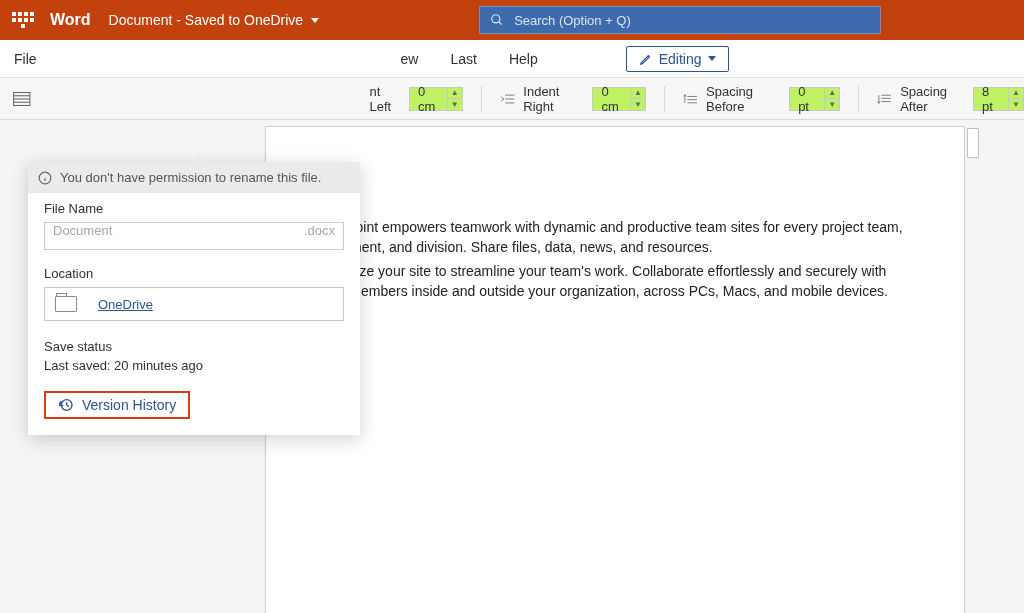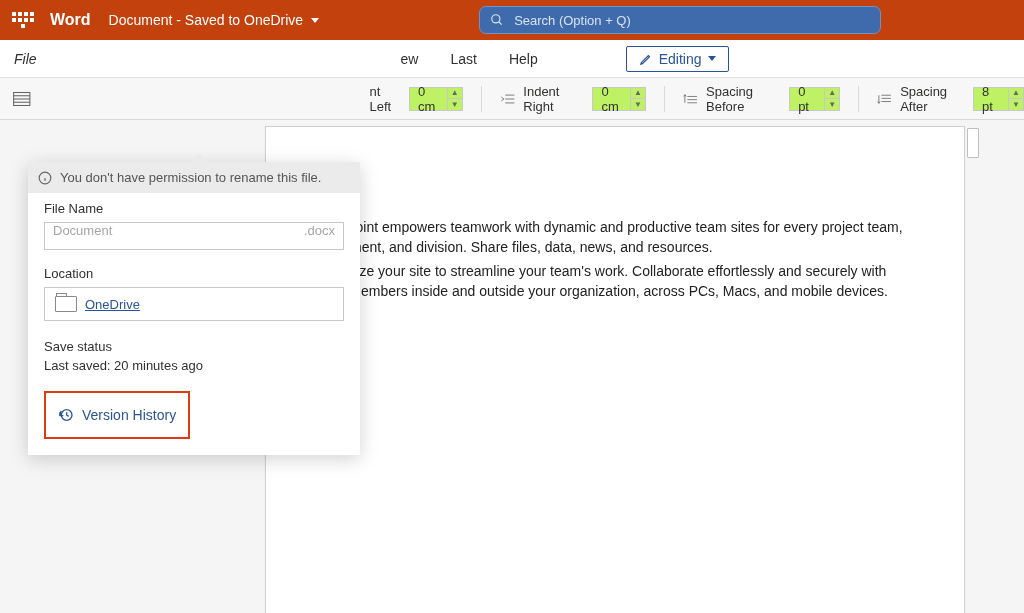--- a/index.html
+++ b/index.html
@@ -11,21 +11,21 @@
     padding: 0 8px;
   }
   .app-launcher { width: 22px; height: 22px; display: flex; flex-wrap: wrap; gap: 2px; align-content: center; justify-content: center; margin-left: 4px; margin-right: 16px; cursor: pointer; }
   .app-launcher span { width: 4px; height: 4px; background: #fff; }
   .app-name { font-weight: 600; font-size: 16px; margin-right: 18px; }
   .doc-title { font-size: 14px; display: flex; align-items: center; gap: 6px; cursor: pointer; }
   .chevron-down {  width: 0; height: 0; border-left: 4px solid transparent; border-right: 4px solid transparent; border-top: 5px solid #fff; display: inline-block; margin-left: 2px; }
   .search-wrap { margin-left: 160px; }
   .search-box {
     width: 402px; height: 28px; background: #3f6bad; border: 1px solid #6f93c8;
-    border-radius: 7px; display: flex; align-items: center; color: #d7e3f3; padding: 0 10px; font-size: 13px;
+    border-radius: 1px; display: flex; align-items: center; color: #d7e3f3; padding: 0 10px; font-size: 13px;
   }
   .search-box svg { margin-right: 10px; }
 
   
   .ribbon-tabs {
     height: 38px; background: #fff; border-bottom: 1px solid #e1e1e1; display: flex; align-items: center;
     padding-left: 18px; gap: 32px; font-size: 14px; color: #323130;
   }
   .ribbon-tabs .tab { cursor: pointer; }
   .editing-btn {
@@ -72,31 +72,31 @@
     background: #ebebeb; color: #555; padding: 8px 10px; display: flex; align-items: center; gap: 8px;
     margin: -14px -16px 8px -16px;
   }
   .warn-bar svg { flex-shrink: 0; }
   .callout .label { font-size: 13px; color: #323130; margin-bottom: 6px; }
   .fn-input {
     width: 100%; height: 28px; border: 1px solid #c8c8c8; background: #fff; display: flex; align-items: flex-start;
     justify-content: space-between; padding: 0 8px; color: #a6a6a6; margin-bottom: 16px;
   }
   .loc-box {
-    width: 100%; height: 34px; border: 1px solid #c8c8c8; display: flex; align-items: center; gap: 8px;
+    width: 100%; height: 34px; border: 1px solid #c8c8c8; display: flex; align-items: center; gap: 21px;
     padding: 0 10px; margin-bottom: 18px;
   }
   .folder-icon { width: 22px; height: 16px; border: 1px solid #888; border-radius: 1px; position: relative; }
   .folder-icon::before { content: ""; position: absolute; top: -4px; left: 0; width: 9px; height: 3px; border: 1px solid #888; border-bottom: none; }
   .loc-link { color: #295497; text-decoration: underline; cursor: pointer; font-size: 13px; }
   .save-status { font-size: 13px; margin-bottom: 4px; }
   .save-status-detail { font-size: 13px; color: #323130; margin-bottom: 18px; }
   .version-btn {
     display: inline-flex; align-items: center; gap: 8px; color: #295497; border: 2px solid #e03a15;
-    padding: 14px 12px; font-size: 14px; cursor: pointer;
+    padding: 4px 12px; font-size: 14px; cursor: pointer;
   }
 </style>
 </head>
 <body>
 
 <div class="titlebar">
   <div class="app-launcher">
     <span></span>
       <span></span>
       <span></span>
@@ -117,21 +117,21 @@
       <svg width="14" height="14" viewBox="0 0 24 24" fill="none" stroke="#d7e3f3" stroke-width="2">
           <circle cx="10" cy="10" r="7"></circle>
           <line x1="20" y1="20" x2="15" y2="15"></line>
         </svg>
       <span>Search (Option + Q)</span>
     </div>
   </div>
 </div>
 
 <div class="ribbon-tabs">
-  <span class="tab" style="margin-left:-4px;font-style:italic;">File</span>
+  <span class="tab" style="margin-left:-4px;">File</span>
   <span style="flex:0 0 300px;"></span>
   <span class="tab">ew</span>
   <span class="tab">Last</span>
   <span class="tab">Help</span>
   <span style="flex:0 0 24px;"></span>
   <span class="editing-btn">
     <svg width="14" height="14" viewBox="0 0 24 24" fill="none" stroke="#295497" stroke-width="2">
         <path d="M3 21l3-1 12-12-2-2L4 18l-1 3z"></path>
       </svg>
     <span>Editing</span>

